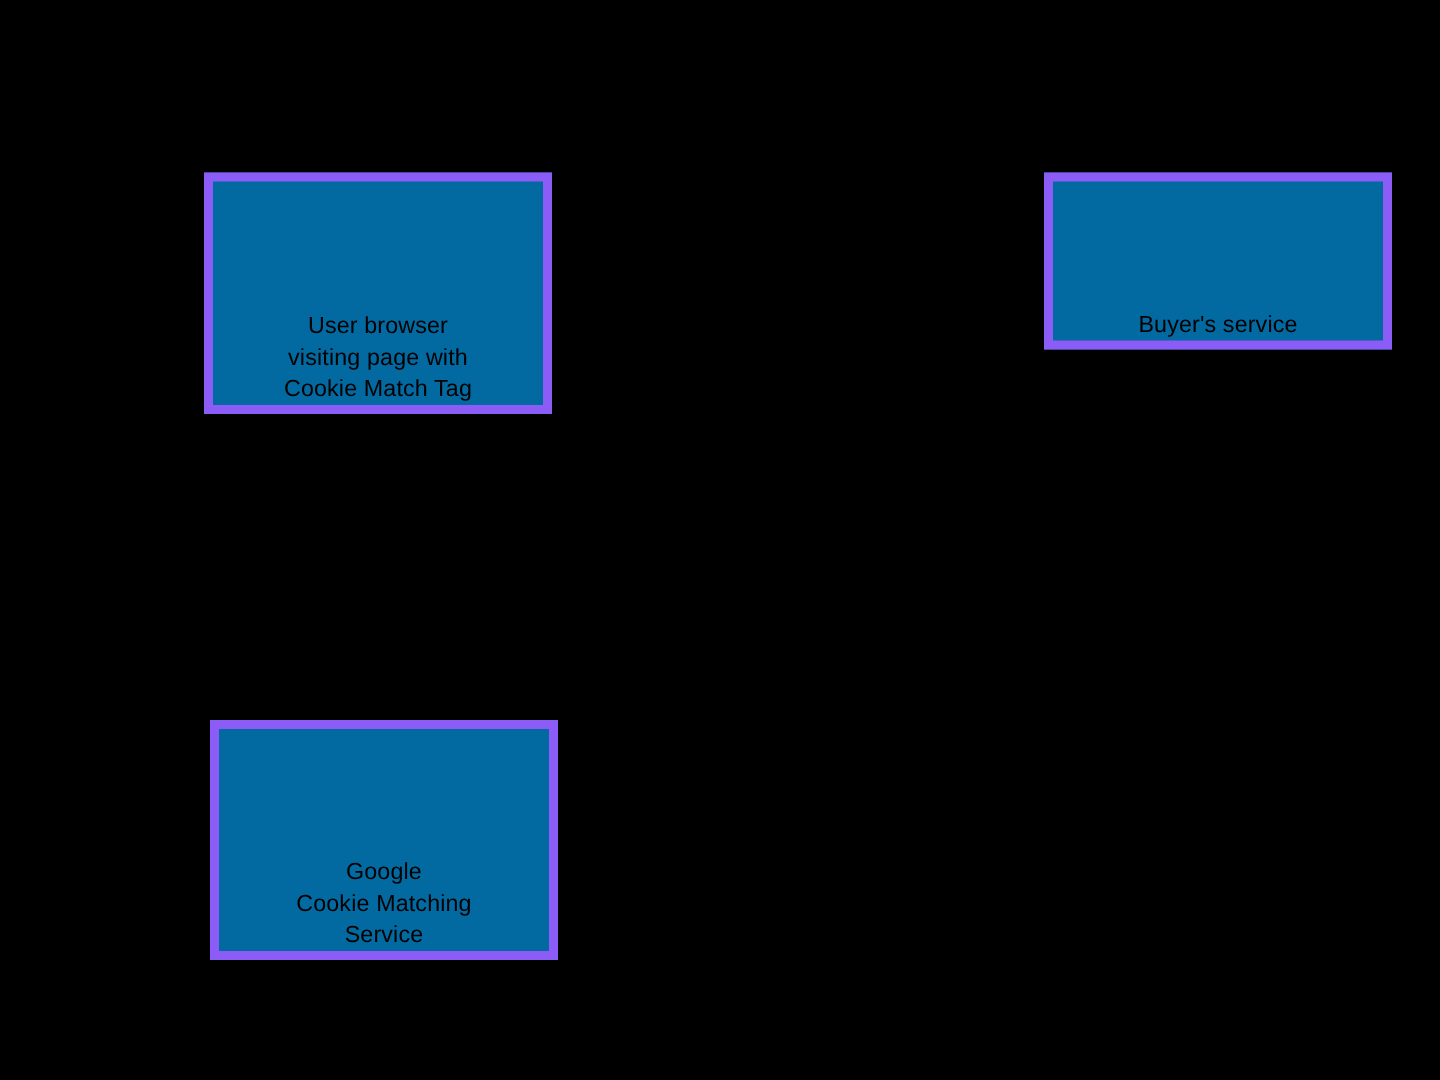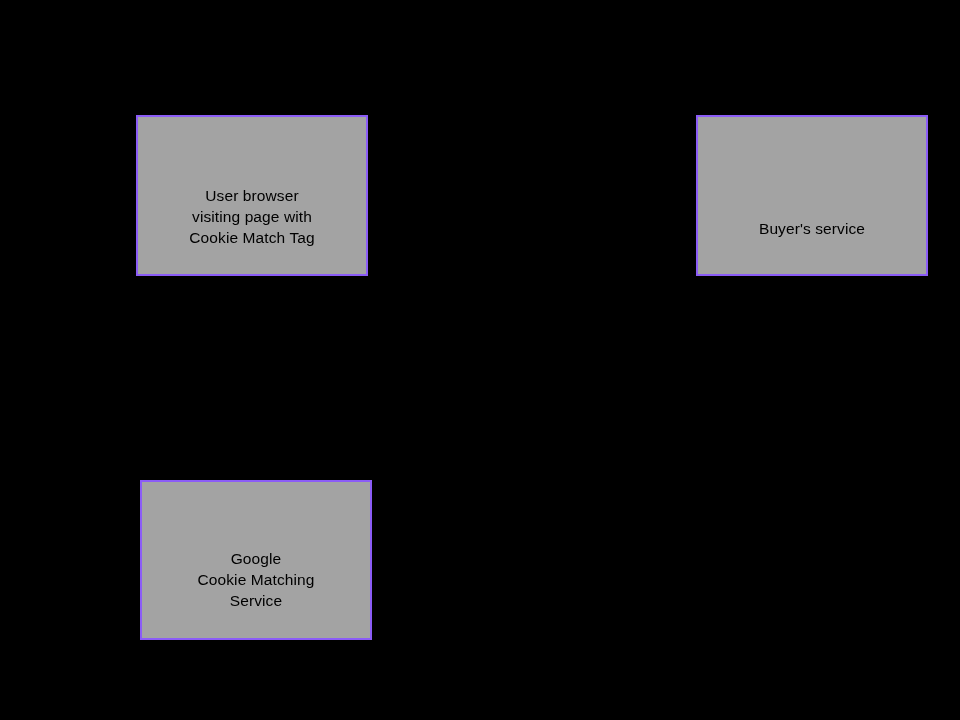--- a/index.html
+++ b/index.html
@@ -16,24 +16,24 @@
   }
   #diagram-canvas {
     position: relative;
     width: 960px;
     height: 720px;
     background: #000000;
   }
   .node-box {
     position: absolute;
     box-sizing: border-box;
-    background: #a3a3a3;
-    border: 2px solid #8b5cf6;
+    background: #0369a1;
+    border: 6px solid #8b5cf6;
     display: flex;
-    align-items: center;
+    align-items: flex-end;
     justify-content: center;
   }
   .node-label {
     font-family: "Liberation Sans", sans-serif;
     font-size: 15.5px;
     line-height: 21px;
     color: #000000;
     text-align: center;
     white-space: pre-line;
     letter-spacing: 0.1px;
@@ -46,21 +46,21 @@
     height: 161px;
   }
   #node-user-browser .node-label {
     margin-top: 42px;
   }
   
   #node-buyer-service {
     left: 696px;
     top: 115px;
     width: 232px;
-    height: 161px;
+    height: 118px;
   }
   #node-buyer-service .node-label {
     margin-top: 65px;
   }
   
   #node-google-cms {
     left: 140px;
     top: 480px;
     width: 232px;
     height: 160px;

